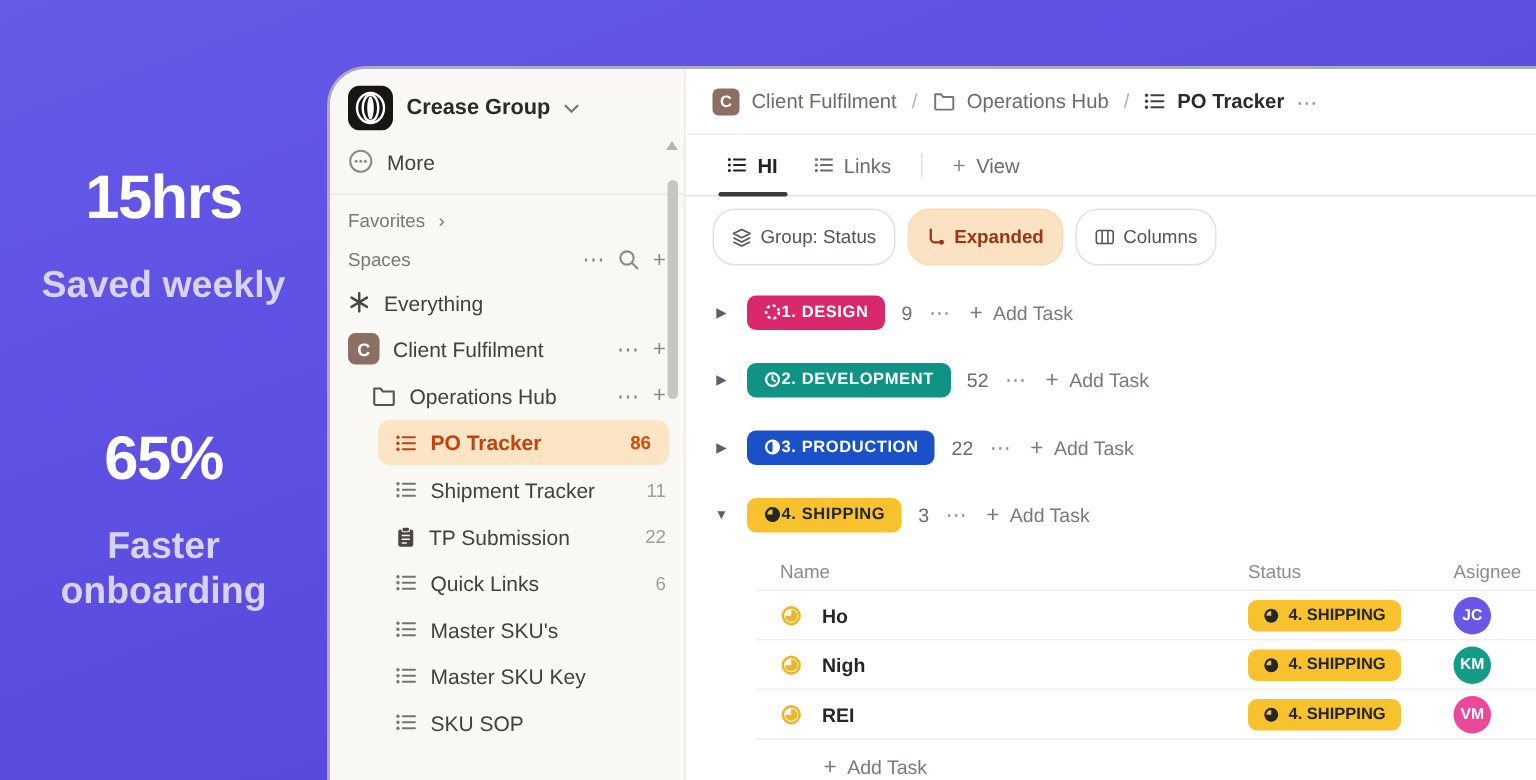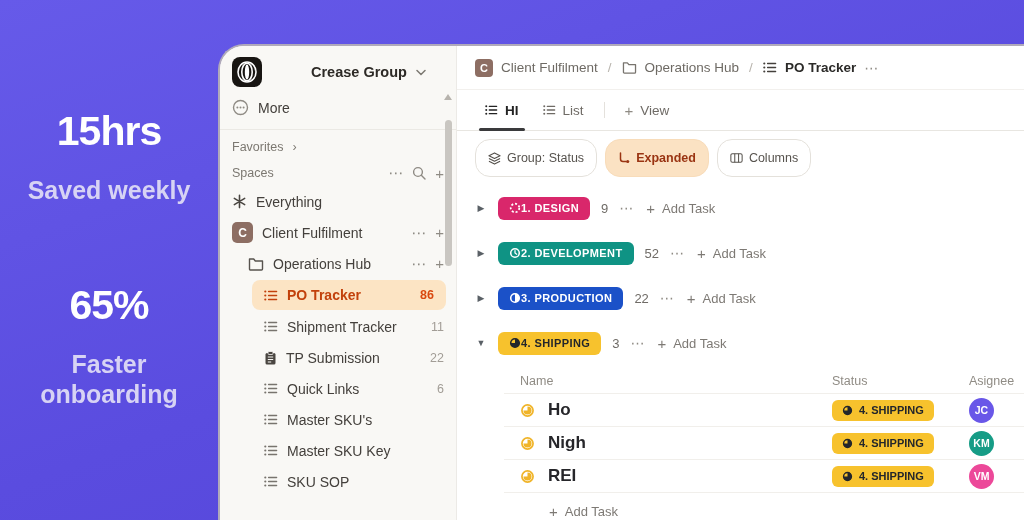--- a/index.html
+++ b/index.html
@@ -20,21 +20,21 @@
   .window { position:absolute; left:218px; top:44px; width:806px; height:476px;
             background:#fff; border-top-left-radius:26px;
             border-top:2px solid #b0aaba; border-left:2px solid #b0aaba;
             display:flex; overflow:hidden; }
 
   
   .sidebar { width:237px; background:#f9f8f5; border-right:1px solid #eceae6;
              position:relative; flex-shrink:0; font-size:14px; color:#44403c; }
   .sb-row { display:flex; align-items:center; gap:9px; height:31px; padding:0 12px; cursor:pointer; }
   .sb-workspace { height:46px; padding-top:6px; }
-  .ws-name { font-weight:bold; font-size:14.5px; color:#2d2a26;margin-left:40px; }
+  .ws-name { font-weight:bold; font-size:14.5px; color:#2d2a26; }
   .logo { width:30px; height:30px; flex-shrink:0; }
   .sb-divider { height:1px; background:#ebe9e4; margin:6px 0 4px 0; }
   .sb-section { font-size:12.5px; color:#7c7871; height:26px; }
   .sb-right { margin-left:auto; display:flex; align-items:center; gap:9px; color:#8f8b84; }
   .sb-count { margin-left:auto; font-size:12.5px; color:#a29d96; }
   .lvl2 { padding-left:28px; }
   .lvl3 { padding-left:44px; }
   .sb-selected { background:#fce4c4; border-radius:8px; margin:1px 10px 1px 32px;
                  padding-left:12px; height:30px; color:#c2410c; font-weight:bold; }
   .sb-selected .sb-count { color:#d9480f; font-weight:bold; }
@@ -81,21 +81,21 @@
   .dots-btn { color:#8f8b84; font-size:14px; letter-spacing:2px; cursor:pointer; }
   .addtask { color:#7d7974; font-size:13px; display:inline-flex; gap:7px; align-items:center; cursor:pointer; }
   .addtask .plus { font-size:15px; color:#7d7974; }
 
   .table { margin-left:29px; }
   .t-grid { display:grid; grid-template-columns:1fr 137px 55px; align-items:center; }
   .t-header { height:25px; font-size:12.5px; color:#908c85; border-bottom:1px solid #f1efeb; }
   .t-header .name-cell { padding-left:16px; }
   .t-row { height:33px; border-bottom:1px solid #f1efeb; }
   .name-cell { display:flex; align-items:center; gap:13px; padding-left:16px; }
-  .task-name { font-size:17px; color:#26262a; font-weight:bold; }
+  .task-name { font-size:13px; color:#26262a; font-weight:bold; }
   .row-badge { display:inline-flex; align-items:center; gap:6px; padding:4.5px 10px;
                border-radius:6px; font-size:11px; font-weight:bold; color:#23262b; cursor:pointer; }
   .avatar { width:25px; height:25px; border-radius:50%; display:flex; align-items:center;
             justify-content:center; color:#fff; font-size:10.5px; font-weight:bold; cursor:pointer; }
   .bottom-addtask { margin:10px 0 0 45px; }
 </style>
 </head>
 <body>
 
 <div class="canvas">
@@ -312,21 +312,21 @@
         </div>
         <div class="tab">
           <svg class="icon" width="13" height="12" viewBox="0 0 14 13">
             <g stroke="#6f6b66" stroke-width="1.4" stroke-linecap="round">
                 <path d="M4.6 2.5h8M4.6 6.5h8M4.6 10.5h8"></path>
               </g>
             <circle cx="1.3" cy="2.5" r="1.1" fill="#6f6b66"></circle>
               <circle cx="1.3" cy="6.5" r="1.1" fill="#6f6b66"></circle>
               <circle cx="1.3" cy="10.5" r="1.1" fill="#6f6b66"></circle>
           </svg>
-          <span>List</span>
+          <span>Links</span>
         </div>
         <div class="tab-sep"></div>
         <div class="tab">
           <span class="plus">+</span>
           <span>View</span>
         </div>
       </div>
 
       <div class="filterbar">
         <div class="pill">

